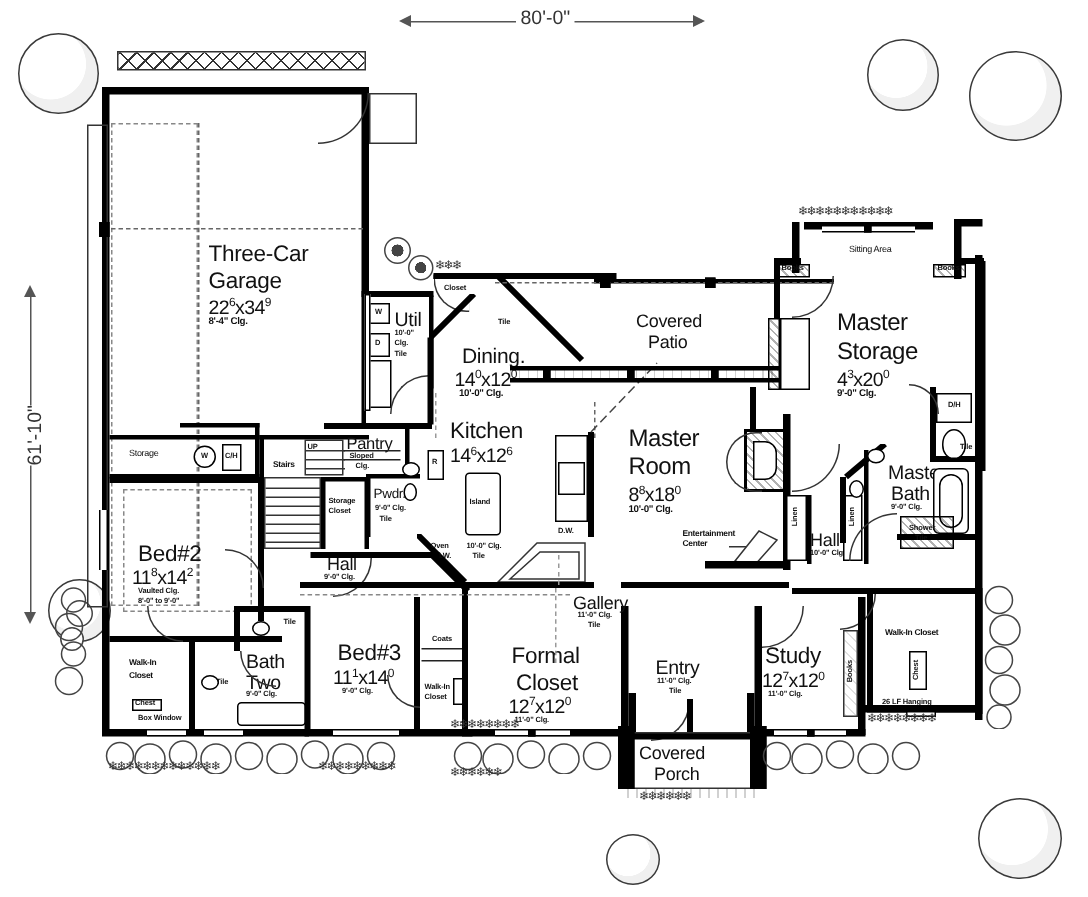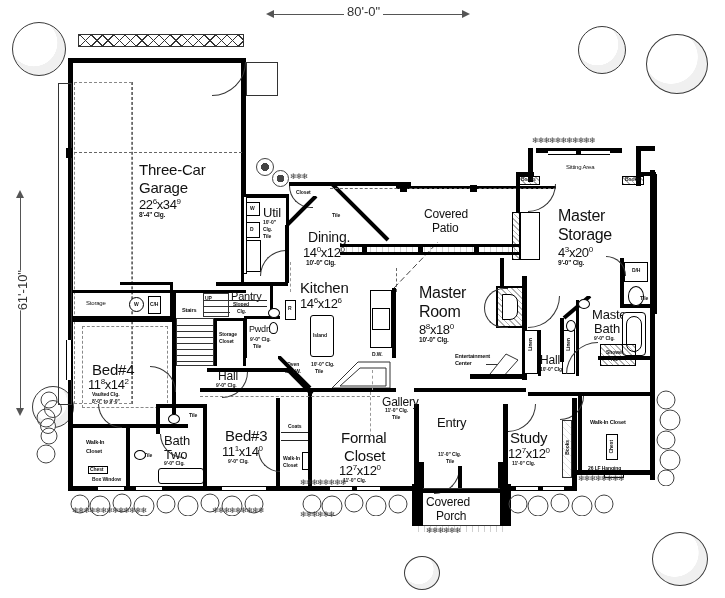--- a/index.html
+++ b/index.html
@@ -366,21 +366,21 @@
   <div class="fx" style="left:606px;top:434px;width:12px;height:26px;"></div>
   <div class="lbl micro vert" style="left:609px;top:440px;">Chest</div>
   <div class="lbl micro" style="left:588px;top:466px;">26 LF Hanging</div>
   <div class="fx" style="left:604px;top:470px;width:20px;height:8px;"></div>
   <div class="lbl micro" style="left:606px;top:471px;">Chest</div>
   <div class="door-arc" style="left:560px;top:396px;width:24px;height:24px;border-color:#333;border-radius:0 0 24px 0;border-top:none;border-left:none;"></div>
 
   <div class="wall" style="left:73px;top:318px;width:103px;height:4px;"></div>
   <div class="wall" style="left:172px;top:318px;width:4px;height:96px;"></div>
   <div class="dash" style="left:82px;top:326px;width:86px;height:82px;border-color:#888;"></div>
-  <div class="lbl rname2" style="left:92px;top:362px;">Bed#4</div>
+  <div class="lbl rname2" style="left:92px;top:362px;">Bed#2</div>
   <div class="lbl dim" style="left:88px;top:378px;">
     <span>11</span><sup>8</sup><span>x14</span><sup>2</sup>
   </div>
   <div class="lbl micro" style="left:92px;top:392px;">Vaulted Clg.</div>
   <div class="lbl micro" style="left:92px;top:399px;">8'-0" to 9'-0"</div>
   <div class="door-arc" style="left:150px;top:366px;width:26px;height:26px;border-color:#333;border-radius:0 26px 0 0;border-bottom:none;border-left:none;"></div>
   <div class="winv" style="left:66px;top:340px;width:6px;height:40px;"></div>
 
   <div class="wall" style="left:73px;top:424px;width:115px;height:4px;"></div>
   <div class="wall" style="left:126px;top:424px;width:4px;height:62px;"></div>
@@ -435,21 +435,21 @@
     <span>12</span><sup>7</sup><span>x12</span><sup>0</sup>
   </div>
   <div class="lbl micro" style="left:343px;top:478px;">11'-0" Clg.</div>
 
   <div class="lbl rname" style="left:382px;top:396px;font-size:12px;">Gallery</div>
   <div class="lbl micro" style="left:385px;top:408px;">11'-0" Clg.</div>
   <div class="lbl micro" style="left:392px;top:415px;">Tile</div>
   <div class="wall" style="left:200px;top:388px;width:112px;height:4px;"></div>
   <div class="wall" style="left:414px;top:388px;width:112px;height:4px;"></div>
 
-  <div class="lbl rname" style="left:437px;top:416px;font-size:13px;">Entry</div>
+  <div class="lbl rname" style="left:437px;top:438px;font-size:13px;">Entry</div>
   <div class="lbl micro" style="left:438px;top:452px;">11'-0" Clg.</div>
   <div class="lbl micro" style="left:446px;top:459px;">Tile</div>
   <div class="wall" style="left:419px;top:462px;width:5px;height:28px;"></div>
   <div class="wall" style="left:498px;top:462px;width:5px;height:28px;"></div>
   <div class="door-arc" style="left:434px;top:468px;width:26px;height:26px;border-color:#333;border-radius:0 0 26px 0;border-top:none;border-left:none;"></div>
   <div class="fx" style="left:458px;top:466px;width:4px;height:26px;background:#000;"></div>
 
   <div class="wall" style="left:414px;top:488px;width:96px;height:5px;"></div>
   <div class="room" style="left:414px;top:488px;width:96px;height:38px;border-color:#333;"></div>
   <div class="lbl rname" style="left:426px;top:496px;font-size:12px;">Covered</div>

